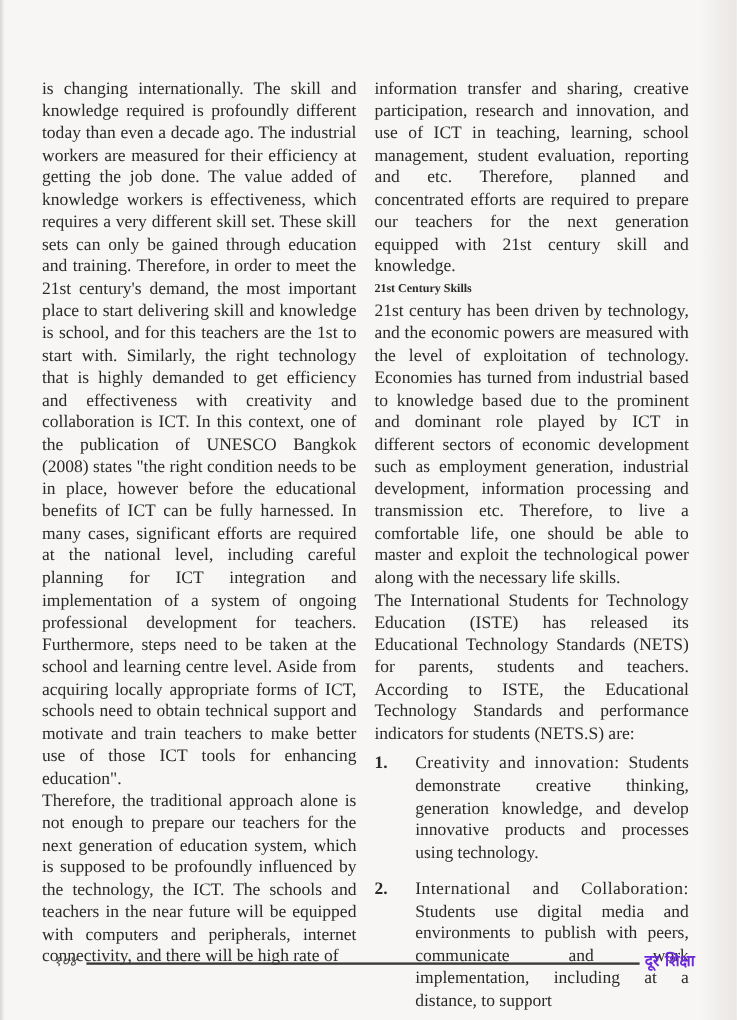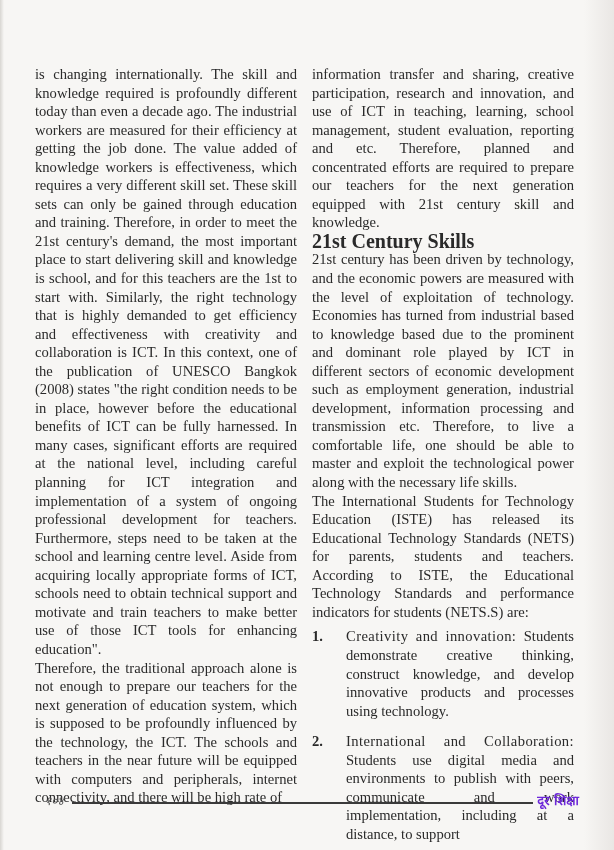--- a/index.html
+++ b/index.html
@@ -42,21 +42,21 @@
       left: 312px;
       width: 262px;
     }
     p.para {
       margin: 0;
       text-align: justify;
     }
     .section-heading {
       font-weight: bold;
       margin: 0;
-      font-size: 20px;
+      font-size: 10px;
     }
     ol.skills {
       list-style: none;
       margin: 6px 0 0 0;
       padding: 0;
     }
     ol.skills li {
       position: relative;
       padding-left: 34px;
       margin-bottom: 12px;
@@ -115,21 +115,21 @@
 
 <div class="column col-right">
   <p class="para">information transfer and sharing, creative participation, research and innovation, and use of ICT in teaching, learning, school management, student evaluation, reporting and etc. Therefore, planned and concentrated efforts are required to prepare our teachers for the next generation equipped with 21st century skill and knowledge.</p>
   <h3 class="section-heading">21st Century Skills</h3>
   <p class="para">21st century has been driven by technology, and the economic powers are measured with the level of exploitation of technology. Economies has turned from industrial based to knowledge based due to the prominent and dominant role played by ICT in different sectors of economic development such as employment generation, industrial development, information processing and transmission etc. Therefore, to live a comfortable life, one should be able to master and exploit the technological power along with the necessary life skills.</p>
   <p class="para">The International Students for Technology Education (ISTE) has released its Educational Technology Standards (NETS) for parents, students and teachers. According to ISTE, the Educational Technology Standards and performance indicators for students (NETS.S) are:</p>
   <ol class="skills">
     <li>
       <span class="num">1.</span>
       <span class="term">Creativity and innovation: </span>
-      <span>Students demonstrate creative thinking, construct knowledge, and develop innovative products and processes using technology.</span>
+      <span>Students demonstrate creative thinking, generation knowledge, and develop innovative products and processes using technology.</span>
     </li>
     <li>
       <span class="num">2.</span>
       <span class="term">International and Collaboration: </span>
       <span>Students use digital media and environments to publish with peers, communicate and work implementation, including at a distance, to support</span>
     </li>
   </ol>
 </div>
 
 <div class="footer">

